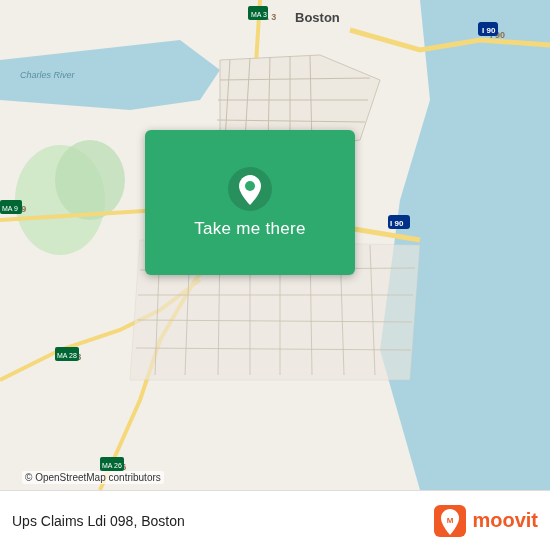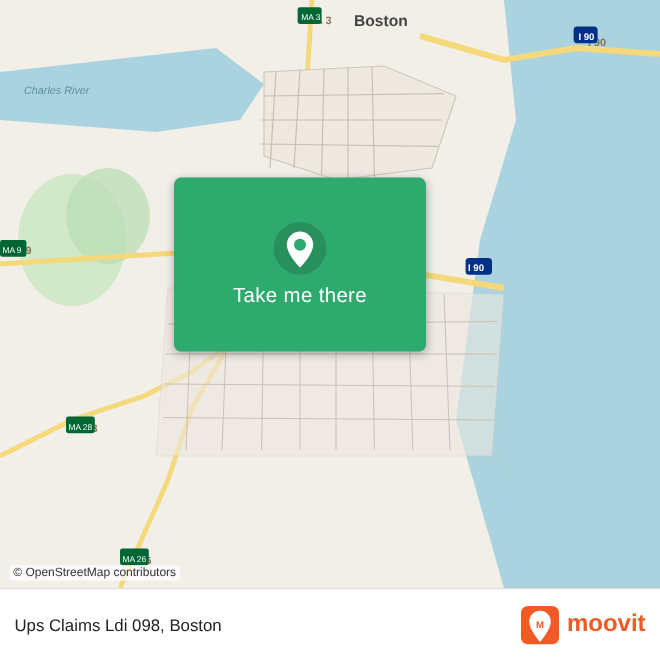--- a/index.html
+++ b/index.html
@@ -36,21 +36,20 @@
       width: 210px;
       height: 145px;
       background-color: #2eaa6e;
       border-radius: 6px;
       display: flex;
       flex-direction: column;
       align-items: center;
       justify-content: center;
       cursor: pointer;
       box-shadow: 0 2px 8px rgba(0,0,0,0.3);
-      margin-top: 18px;
     }
 
     #pin-icon {
       width: 44px;
       height: 44px;
       margin-bottom: 8px;
     }
 
     #take-me-there-btn {
       color: white;
@@ -58,21 +57,21 @@
       font-weight: 500;
       background: none;
       border: none;
       cursor: pointer;
       letter-spacing: 0.3px;
     }
 
     #osm-attribution {
       position: absolute;
       bottom: 6px;
-      left: 8px;
+      left: 22px;
       font-size: 10px;
       color: #333;
       background: rgba(255,255,255,0.7);
       padding: 1px 3px;
       border-radius: 2px;
     }
 
     #footer {
       width: 550px;
       height: 60px;

